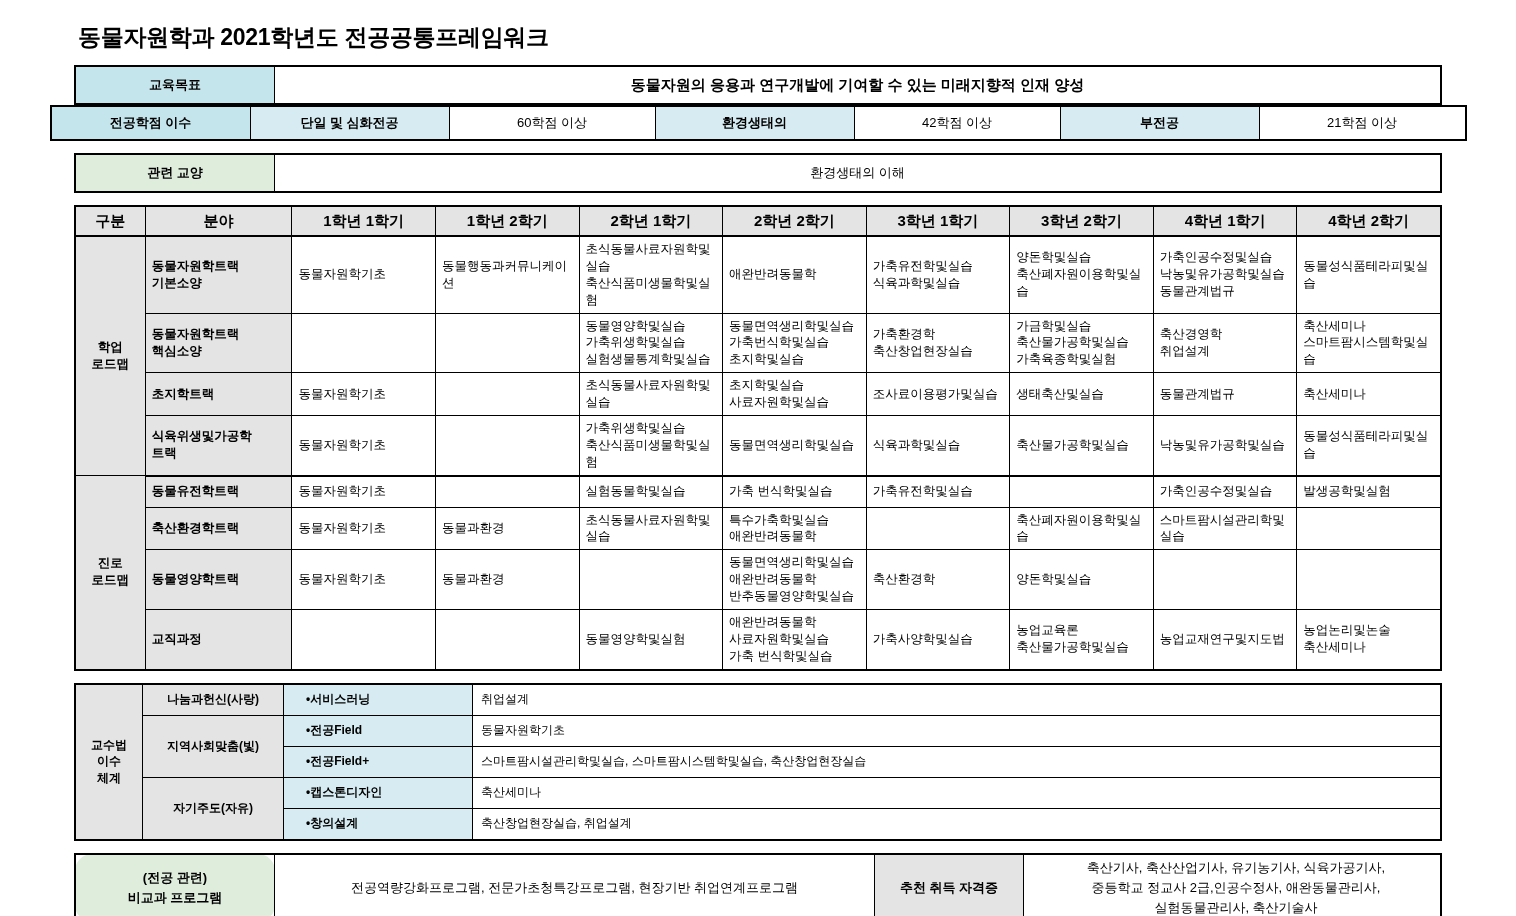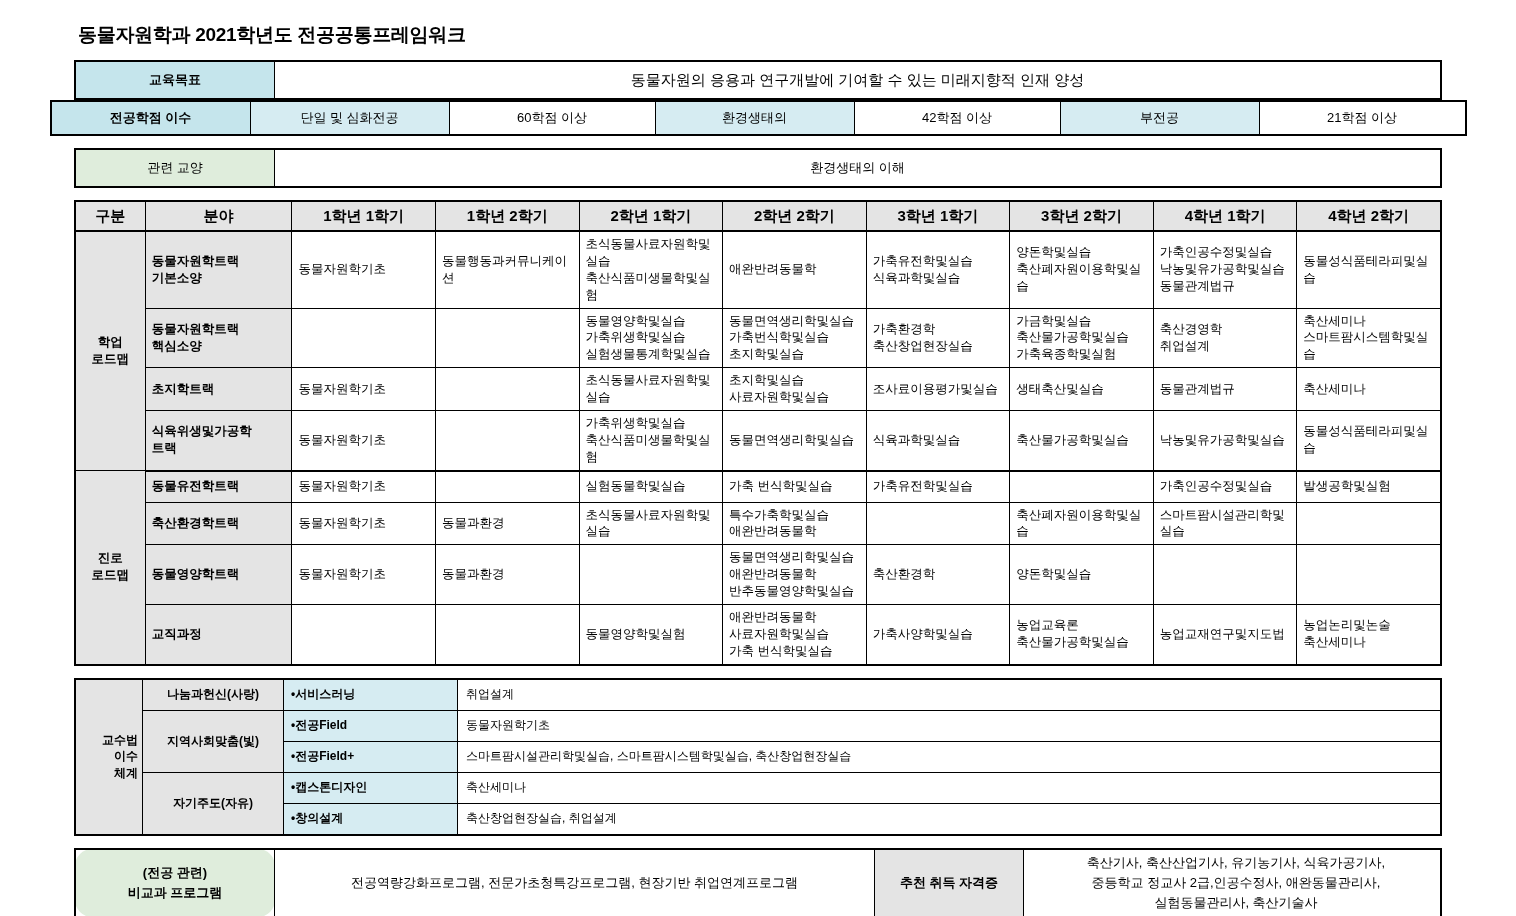--- a/index.html
+++ b/index.html
@@ -14,21 +14,21 @@
     color: #000000;
   }
   .page {
     position: relative;
     width: 1516px;
     height: 916px;
     box-sizing: border-box;
     padding: 18px 36px 0 36px;
   }
   .doc-title {
-    font-size: 19px;
+    font-size: 23px;
     font-weight: bold;
     letter-spacing: -0.3px;
     margin: 4px 0 12px 42px;
   }
   table {
     border-collapse: collapse;
     table-layout: fixed;
   }
   .blk {
     width: 1368px;
@@ -46,31 +46,31 @@
     border: 2px solid #000000;
   }
   .cy { background: #c5e5ec; }
   .gn { background: #dfeddc; }
   .gy { background: #e4e4e4; }
   .lb { background: #d6ecf2; }
   .white { background: #ffffff; }
 
   .t-goal td { height: 30px; }
   .t-goal .lbl { width: 190px; font-weight: bold; }
-  .t-goal .val { font-weight: normal; font-size: 15px; margin-left: 12px; }
+  .t-goal .val { font-weight: bold; font-size: 15px; margin-left: 12px; }
 
   .t-credit td { height: 26px; }
   .t-credit .lbl { width: 190px; font-weight: bold; }
-  .t-credit .k { width: 190px; font-weight: normal; }
+  .t-credit .k { width: 190px; font-weight: bold; }
   .t-credit .v { width: 197px; }
 
   .gap { height: 12px; }
 
   .t-gen td { height: 30px; }
-  .t-gen .lbl { width: 190px; font-weight: normal; }
+  .t-gen .lbl { width: 190px; font-weight: bold; }
 
   .t-map { margin-top: 12px; }
   .t-map th {
     background: #e4e4e4;
     font-weight: bold;
     font-size: 15px;
     height: 22px;
   }
   .t-map td {
     height: 22px;
@@ -90,23 +90,23 @@
     background: #e4e4e4;
     font-weight: bold;
     text-align: right;
     font-size: 12.5px;
   }
   .thickbot td, .thickbot th { border-bottom: 2px solid #000; }
   .cell-lines { white-space: pre-line; }
 
   .t-teach { margin-top: 12px; }
   .t-teach td { height: 24px; font-size: 12px; }
-  .t-teach .c1 { width: 58px; font-weight: bold; text-align: right; background: #e4e4e4; }
+  .t-teach .c1 { width: 58px; font-weight: bold; text-align: center; background: #e4e4e4; }
   .t-teach .c2 { width: 132px; font-weight: bold; text-align: center; background: #e4e4e4; }
-  .t-teach .c3 { width: 162px; text-align: left; font-weight: bold; padding-left: 7px; }
+  .t-teach .c3 { width: 162px; text-align: left; font-weight: bold; padding-left: 22px; }
   .t-teach .c4 { text-align: left; padding-left: 8px; }
 
   .t-prog { margin-top: 12px; }
   .t-prog td { font-size: 13px; }
   .t-prog .lbl { width: 190px; font-weight: bold; text-align: center; height: 56px; line-height: 1.5; border-radius: 17px; }
   .t-prog .mid { text-align: center; }
   .t-prog .lbl2 { width: 140px; font-weight: bold; text-align: center; }
   .t-prog .cert { text-align: center; padding-left: 12px; line-height: 1.55; width: 400px; margin-top: 28px; }
   .nl { white-space: pre-line; }
 </style>

